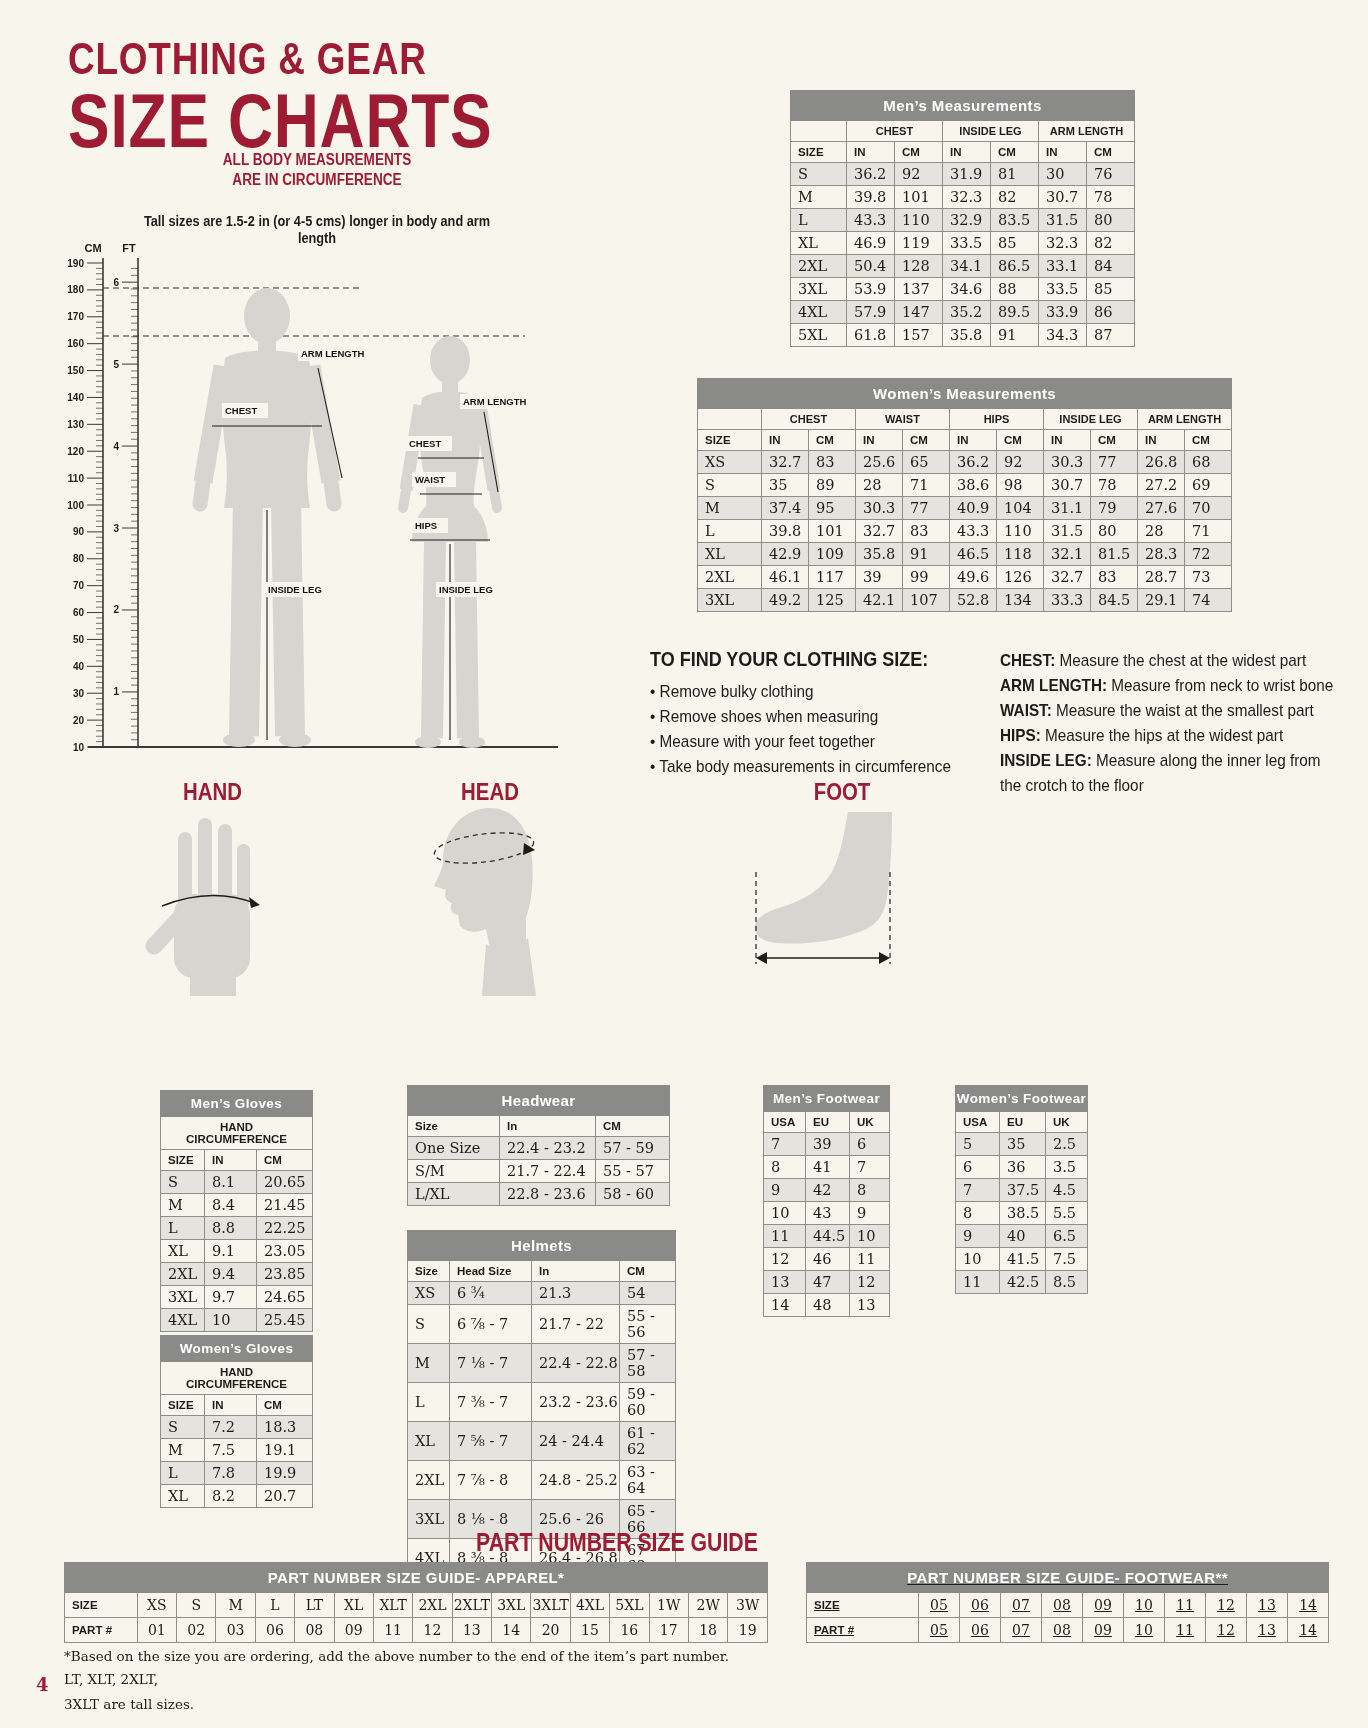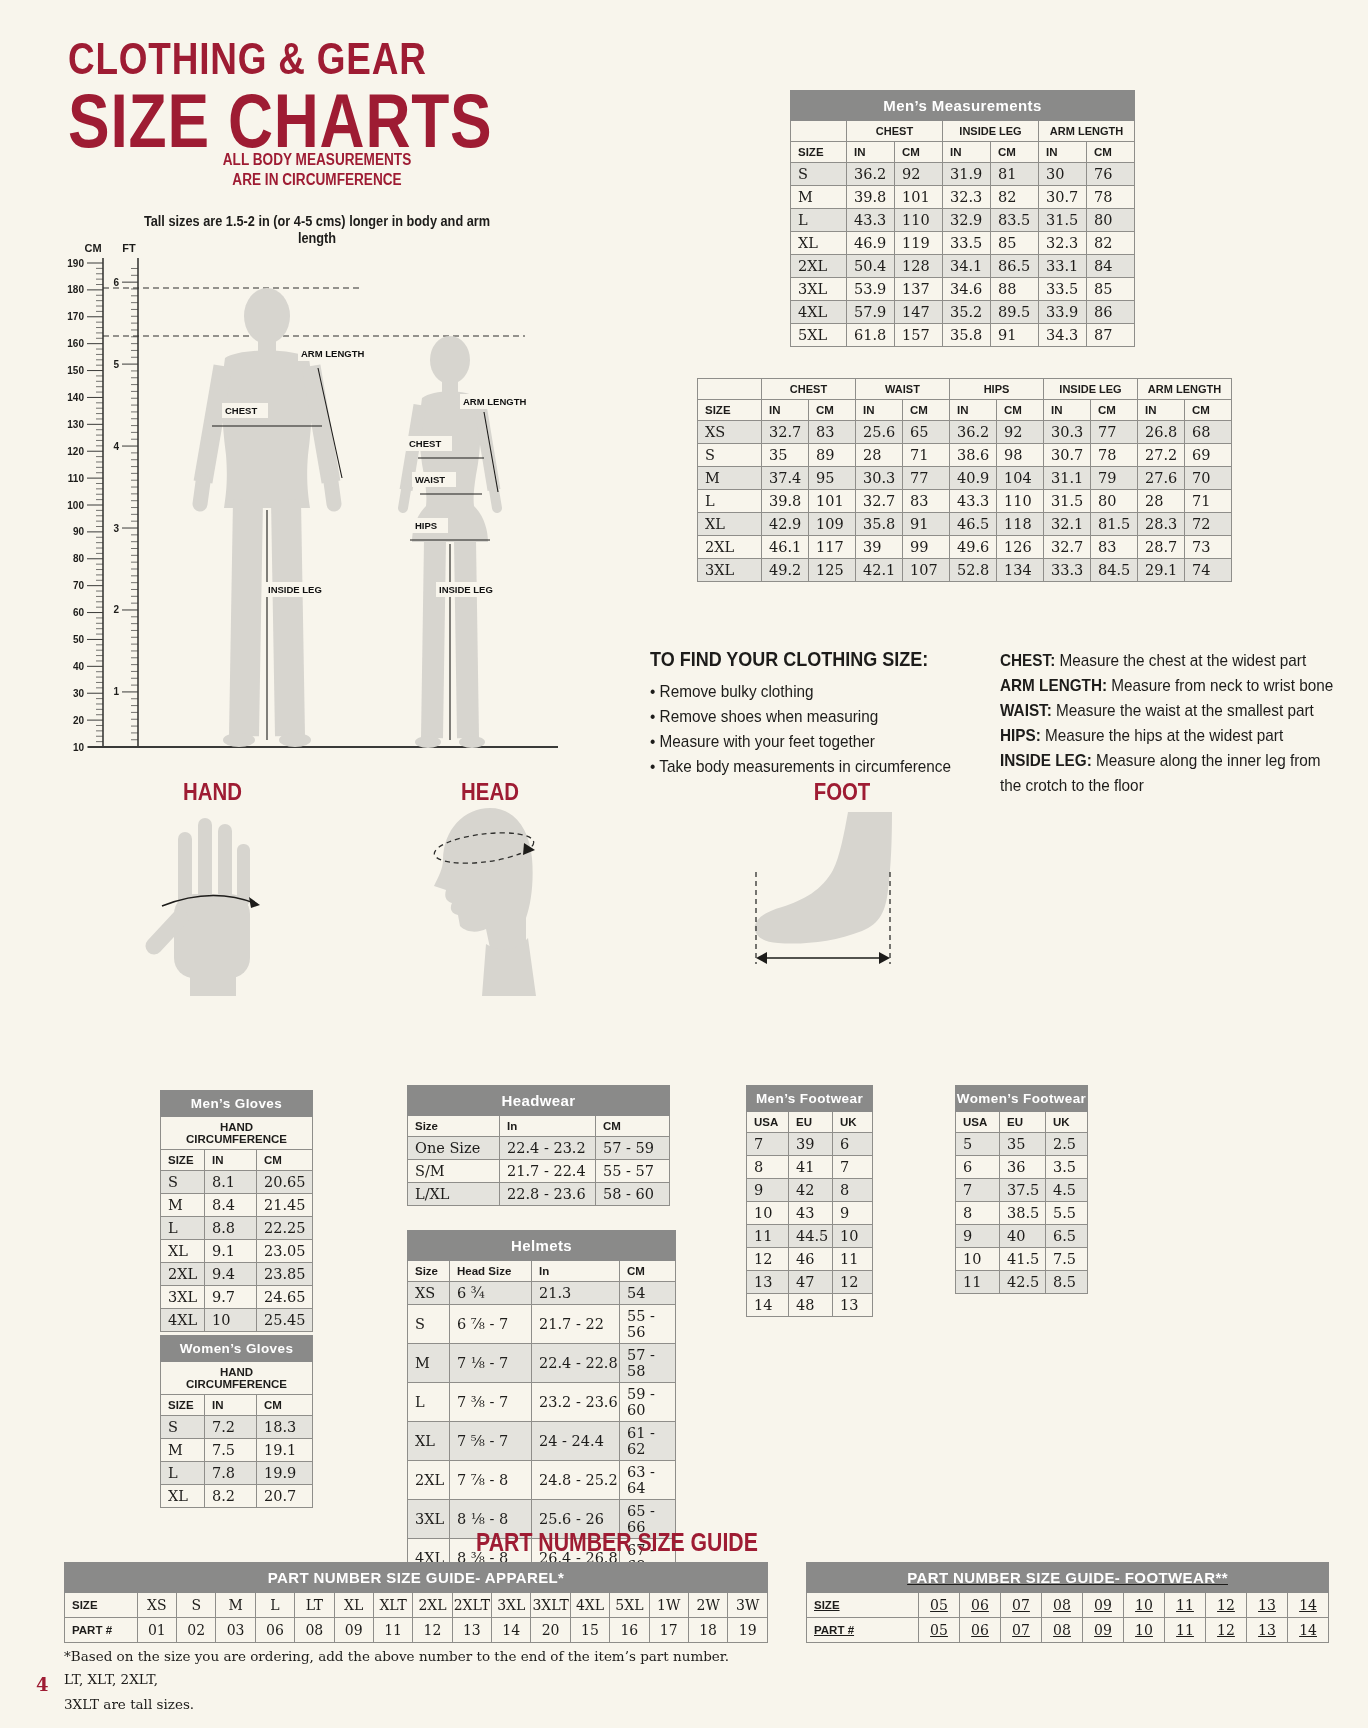--- a/index.html
+++ b/index.html
@@ -49,21 +49,21 @@
   .tbl tr.plain td{text-align:center;padding:4px 0;font-size:14px;}
   .tbl tr.plain td.fc{text-align:left;padding-left:7px;font:bold 11.5px "Liberation Sans",sans-serif;}
 
   
   .w-mens-m{left:790px;top:90px;width:345px;}
   .w-womens-m{left:697px;top:378px;width:533px;}
   .w-mens-gloves{left:160px;top:1090px;width:152px;}
   .w-womens-gloves{left:160px;top:1335px;width:152px;}
   .w-headwear{left:407px;top:1085px;width:262px;}
   .w-helmets{left:407px;top:1230px;width:268px;}
-  .w-mens-foot{left:701px;top:1085px;width:126px;padding-left:45px;}
+  .w-mens-foot{left:718px;top:1085px;width:126px;padding-left:45px;}
   .w-womens-foot{left:955px;top:1085px;width:132px;}
   .w-part-apparel{left:64px;top:1562px;width:704px;}
   .w-part-footwear{left:806px;top:1562px;width:522px;text-decoration:underline;}
   .w-mens-gloves .tt,.w-womens-gloves .tt,.w-mens-foot .tt,.w-womens-foot .tt{font-size:13.5px;padding:5px 0;}
 
   
   .instructions{position:absolute;left:650px;top:648px;width:360px;transform:scaleX(.9);transform-origin:0 0;}
   .instructions .hd{font-weight:bold;font-size:20px;margin-bottom:8px;}
   .instructions li{list-style:none;font-size:17px;line-height:25px;}
   .instructions ul{margin:0;padding:0;}
@@ -486,20 +486,23 @@
           <col style="width:47px">
           <col style="width:47px">
           <col style="width:47px">
           <col style="width:47px">
           <col style="width:47px">
           <col style="width:47px">
           <col style="width:47px">
         </colgroup>
         <tbody>
           <tr>
+            <th class="tt" colspan="11">Women’s Measurements</th>
+          </tr>
+          <tr>
             <th class="tg" colspan="1"></th>
             <th class="tg" colspan="2">CHEST</th>
             <th class="tg" colspan="2">WAIST</th>
             <th class="tg" colspan="2">HIPS</th>
             <th class="tg" colspan="2">INSIDE LEG</th>
             <th class="tg" colspan="2">ARM LENGTH</th>
           </tr>
           <tr>
             <th class="tc">SIZE</th>
             <th class="tc">IN</th>

